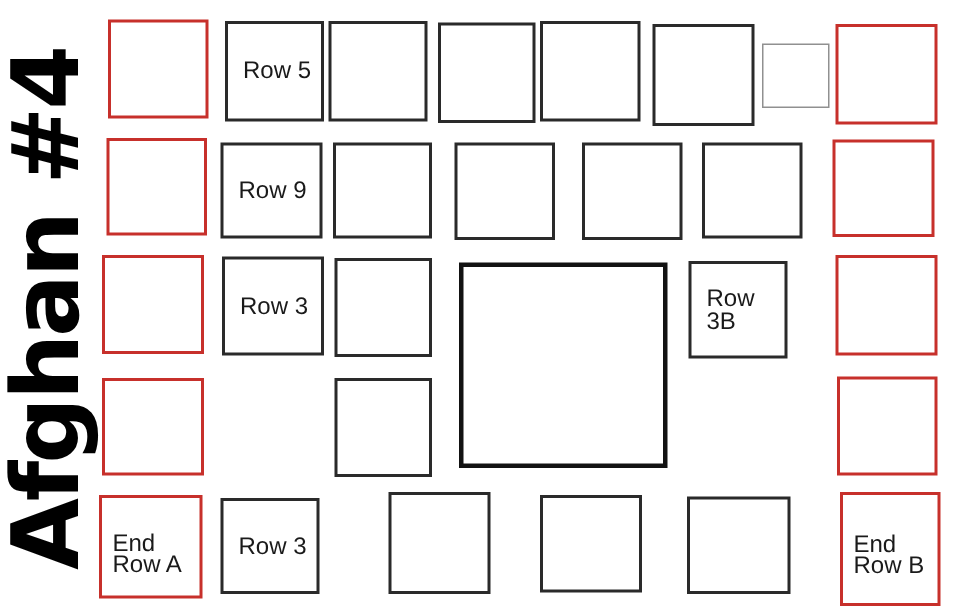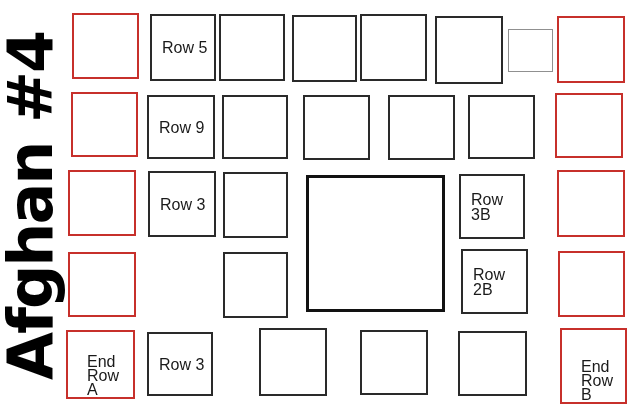--- a/index.html
+++ b/index.html
@@ -18,21 +18,21 @@
     color:#000000; white-space:nowrap;
   }
   .sq {
     position:absolute; box-sizing:border-box;
     border:2px solid #2a2a2a; background:#ffffff;
     display:flex; align-items:center;
   }
   .sq.red  { border-color:#c7302b; }
   .sq.gray { border:1px solid #909090; }
   .sq.big  { border:3px solid #121212; }
-  .sq.end  { align-items:flex-end;padding-left:12px; }
+  .sq.end  { align-items:center; }
   .lbl {
     font-weight:normal; font-size:16px; color:#1a1a1a;
     padding-left:10px; line-height:15px;
   }
   .end .lbl {
     padding:10px 0 0 7px; width:58px; line-height:14px;
   }
 </style>
 </head>
 <body>
@@ -68,23 +68,20 @@
     </div>
   <div class="sq" style="left:223px;top:172px;width:65px;height:66px"></div>
   <div class="sq big" style="left:306px;top:175px;width:139px;height:137px"></div>
   <div class="sq" style="left:459px;top:174px;width:66px;height:65px">
       <span class="lbl">Row 3B</span>
     </div>
   <div class="sq red" style="left:557px;top:170px;width:68px;height:67px"></div>
 
   <div class="sq red" style="left:68px;top:252px;width:68px;height:65px"></div>
   <div class="sq" style="left:223px;top:252px;width:65px;height:66px"></div>
-  <div class="sq" style="left:461px;top:249px;width:67px;height:65px">
-      <span class="lbl">Row 2B</span>
-    </div>
   <div class="sq red" style="left:558px;top:251px;width:67px;height:66px"></div>
 
   <div class="sq red end" style="left:66px;top:330px;width:69px;height:69px">
       <span class="lbl">End Row A</span>
     </div>
   <div class="sq" style="left:147px;top:332px;width:66px;height:64px">
       <span class="lbl">Row 3</span>
     </div>
   <div class="sq" style="left:259px;top:328px;width:68px;height:68px"></div>
   <div class="sq" style="left:360px;top:330px;width:68px;height:65px"></div>

